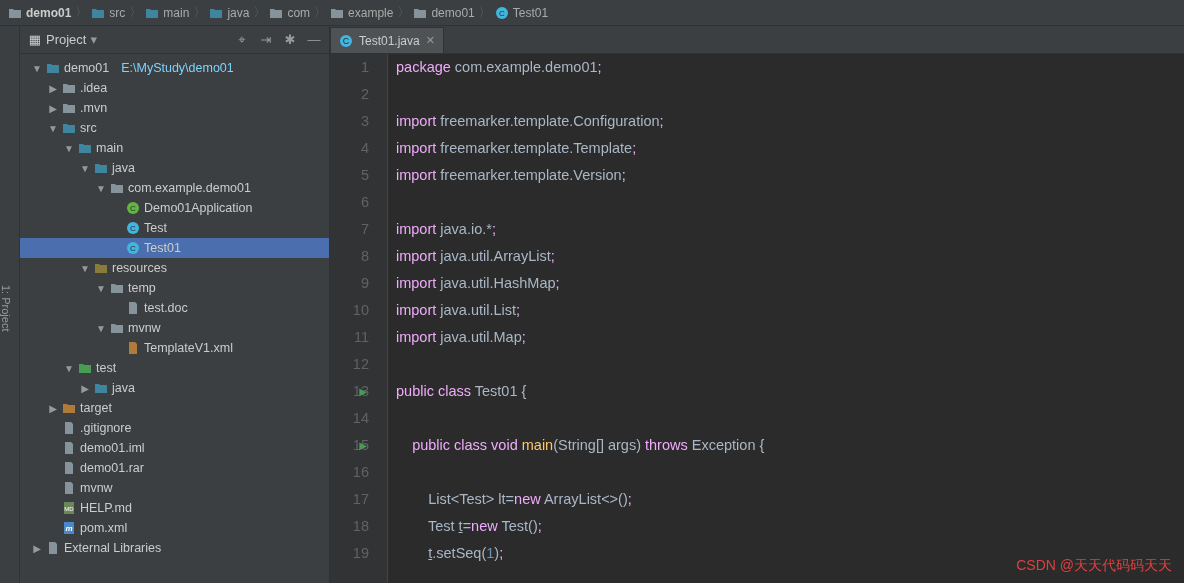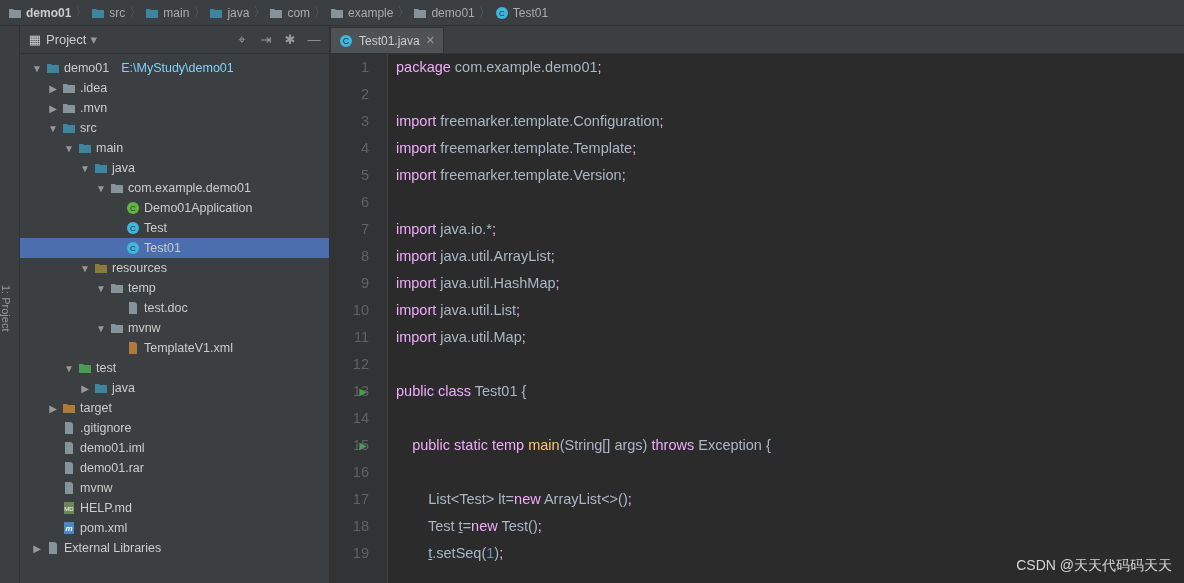--- a/index.html
+++ b/index.html
@@ -28,21 +28,21 @@
 .tab .close{color:#999;font-size:11px}
 .code-area{flex:1;display:flex;font-family:"JetBrains Mono","Consolas",monospace;font-size:14.5px;line-height:27px}
 .gutter{width:58px;background:#313335;text-align:right;padding-right:18px;color:#606366;position:relative;border-right:1px solid #444}
 .gline{height:27px;position:relative}
 .run-mark{position:absolute;right:2px;color:#499c54;font-size:10px}
 .code{flex:1;padding-left:8px}
 .cline{height:27px;white-space:pre}
 .k-orange{color:#f0abfc}
 .k-yellow{color:#ffc66d}
 .k-txt{color:#a9b7c6}
-.watermark{position:absolute;bottom:8px;right:12px;color:#e5e5e5;font-size:14px;opacity:.9}
+.watermark{position:absolute;bottom:8px;right:12px;color:#ef4444;font-size:14px;opacity:.9}
 svg{width:14px;height:14px}
 </style>
 </head>
 <body>
 
 <div class="breadcrumb" id="breadcrumb">
     <span class="bc bold">
       <span class="icon">
         <svg viewBox="0 0 14 14">
           <path d="M1 3h4l1 1h7v8H1z" fill="#87939a"></path>
@@ -436,21 +436,21 @@
           <div class="cline"><span class="k-orange">import</span> <span class="k-txt">freemarker.template.Version</span><span class="k-orange">;</span></div>
           <div class="cline"></div>
           <div class="cline"><span class="k-orange">import</span> <span class="k-txt">java.io.*</span><span class="k-orange">;</span></div>
           <div class="cline"><span class="k-orange">import</span> <span class="k-txt">java.util.ArrayList</span><span class="k-orange">;</span></div>
           <div class="cline"><span class="k-orange">import</span> <span class="k-txt">java.util.HashMap</span><span class="k-orange">;</span></div>
           <div class="cline"><span class="k-orange">import</span> <span class="k-txt">java.util.List</span><span class="k-orange">;</span></div>
           <div class="cline"><span class="k-orange">import</span> <span class="k-txt">java.util.Map</span><span class="k-orange">;</span></div>
           <div class="cline"></div>
           <div class="cline"><span class="k-orange">public class</span> <span class="k-txt">Test01 {</span></div>
           <div class="cline"></div>
-          <div class="cline">    <span class="k-orange">public static temp</span> <span class="k-yellow">main</span><span class="k-txt">(String[] args) </span><span class="k-orange">throws</span> <span class="k-txt">Exception {</span></div>
+          <div class="cline">    <span class="k-orange">public class void</span> <span class="k-yellow">main</span><span class="k-txt">(String[] args) </span><span class="k-orange">throws</span> <span class="k-txt">Exception {</span></div>
           <div class="cline"></div>
           <div class="cline">        <span class="k-txt">List&lt;Test&gt; lt=</span><span class="k-orange">new</span> <span class="k-txt">ArrayList&lt;&gt;()</span><span class="k-orange">;</span></div>
           <div class="cline">        <span class="k-txt">Test <u>t</u>=</span><span class="k-orange">new</span> <span class="k-txt">Test()</span><span class="k-orange">;</span></div>
           <div class="cline">        <span class="k-txt"><u>t</u>.setSeq(</span><span class="k-txt" style="color:#6897bb">1</span><span class="k-txt">)</span><span class="k-orange">;</span></div>
         </div>
     </div>
   </div>
 </div>
 
 <div class="watermark">CSDN @天天代码码天天</div>

